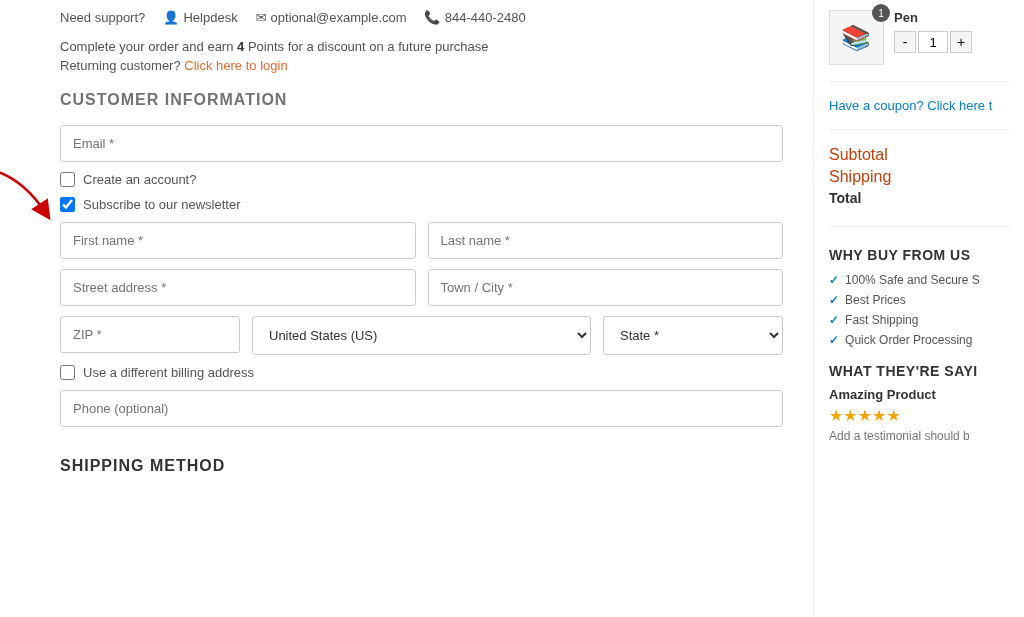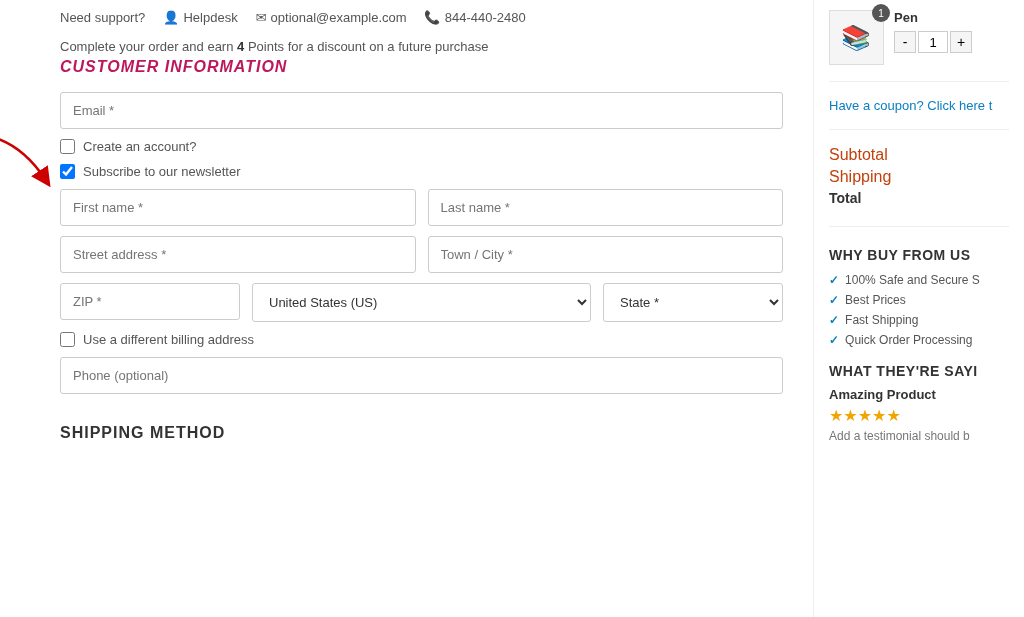--- a/index.html
+++ b/index.html
@@ -60,24 +60,23 @@
     .returning-customer a {
       color: #e26d2b;
       text-decoration: none;
     }
 
     
     .section-title {
       font-size: 16px;
       font-weight: bold;
       letter-spacing: 1px;
-      color: #be185d;
+      color: #737373;
       margin-bottom: 16px;
       text-transform: uppercase;
-      font-style: italic;
     }
 
     
     .form-field {
       width: 100%;
       padding: 10px 12px;
       border: 1px solid #ccc;
       border-radius: 3px;
       font-size: 13px;
       color: #999;
@@ -326,20 +325,24 @@
       <span>
         <span>📞</span>
         <span>844-440-2480</span>
       </span>
     </div>
 
     
     <div class="points-message">
       <span>Complete your order and earn </span><strong>4</strong><span> Points for a discount on a future purchase</span>
     </div>
+    <div class="returning-customer">
+      <span>Returning customer?</span>
+      <a>Click here to login</a>
+    </div>
 
     
     <div class="section-title">CUSTOMER INFORMATION</div>
 
     
     <input class="form-field" type="email" placeholder="Email *" style="">
 
     
     <div class="checkbox-row">
       <input type="checkbox" style="">

